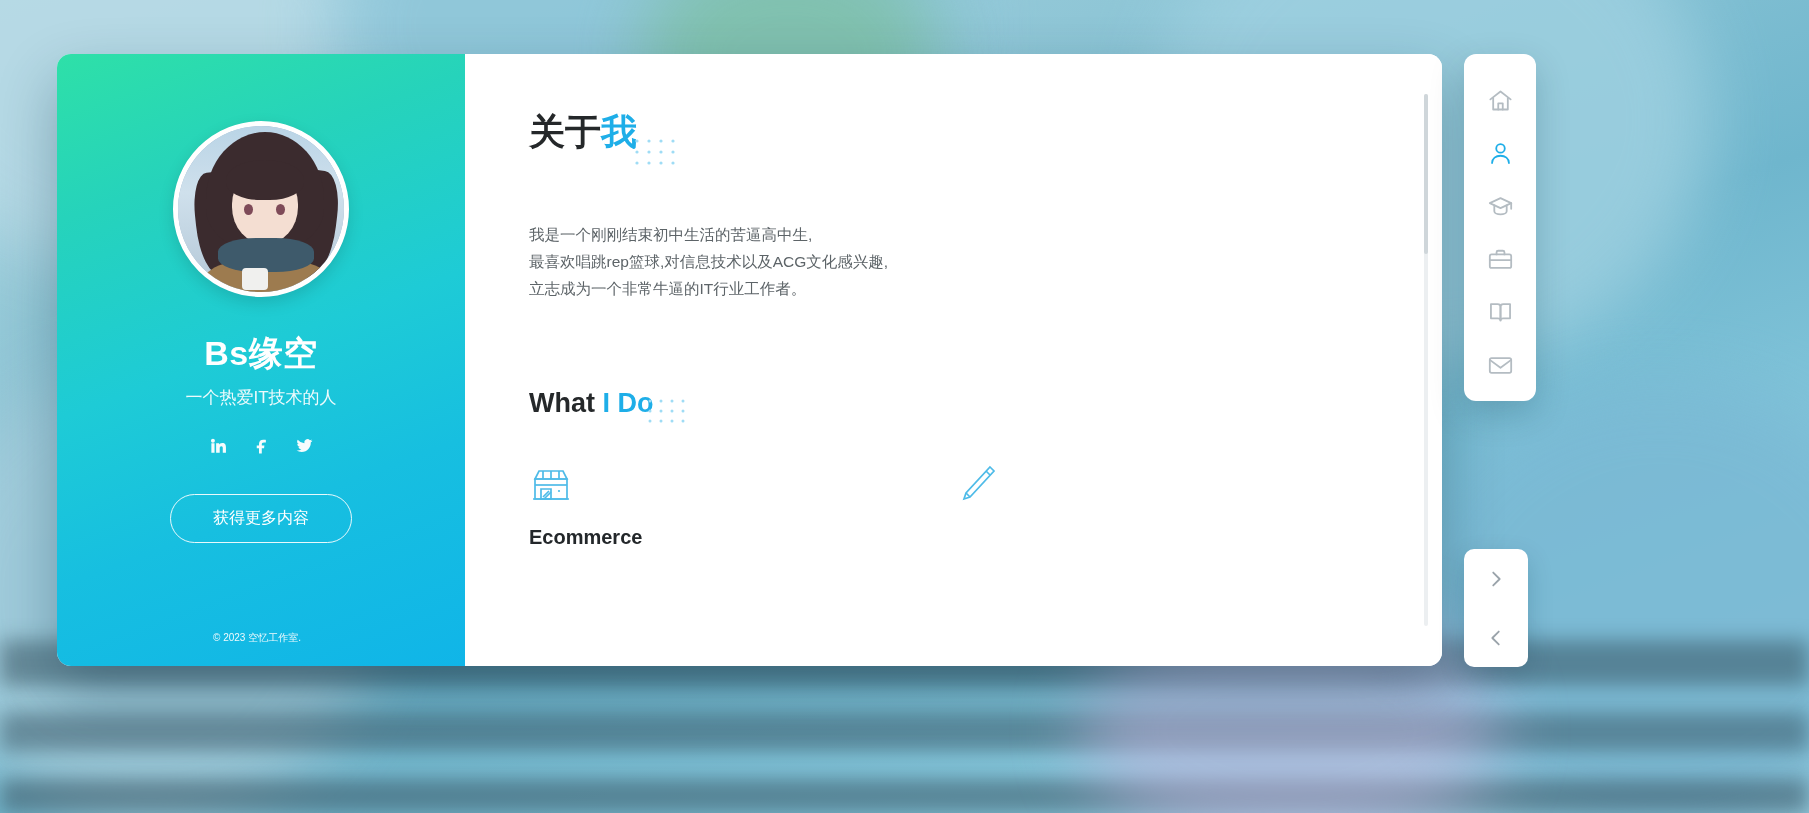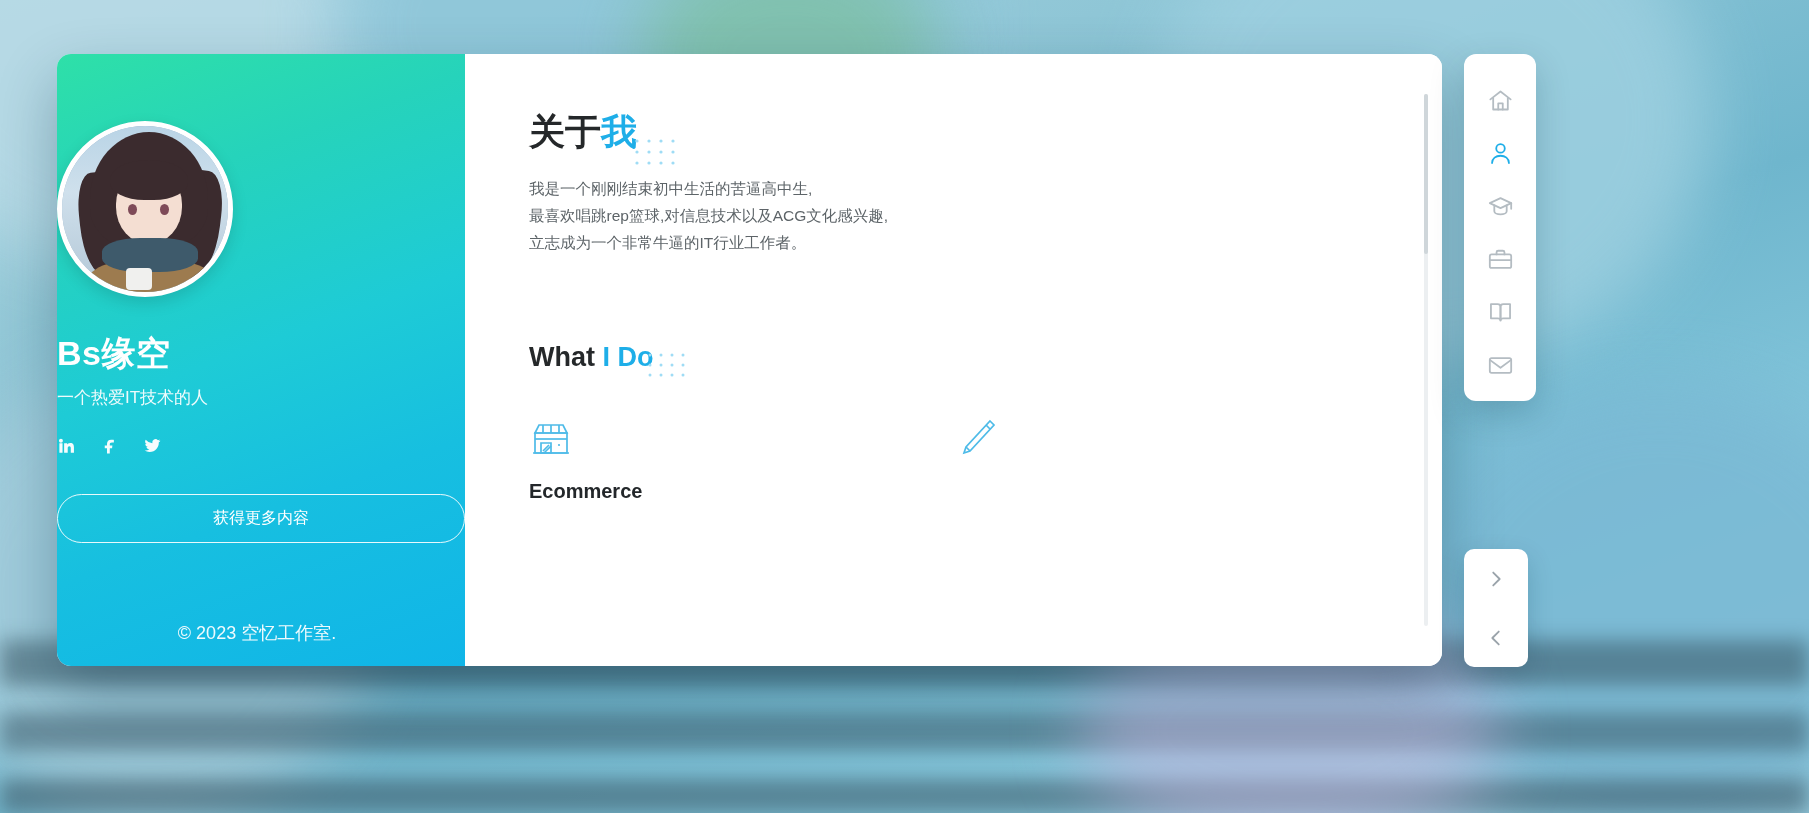--- a/index.html
+++ b/index.html
@@ -15,21 +15,21 @@
   .wp-stripe{ position:absolute; filter:blur(10px); opacity:.5; }
 
   
   #card{ position:absolute; left:57px; top:54px; width:1385px; height:612px;
     border-radius:14px; overflow:hidden; display:flex;
     box-shadow:0 26px 60px rgba(10,50,70,.33); background:#fff; }
 
   
   #profile{ width:408px; flex:0 0 408px; position:relative;
     background:linear-gradient(160deg,#2ee0a8 0%,#26d3bb 22%,#1ecbd6 48%,#17bfe0 70%,#10b5e8 100%);
-    display:flex; flex-direction:column; }
+    display:flex; flex-direction:column; align-items:center; }
   #avatar-wrap{ margin-top:67px; width:176px; height:176px; border-radius:50%;
     border:5px solid #fff; overflow:hidden; position:relative;
     box-shadow:0 6px 16px rgba(0,0,0,.13); background:#9fb8cf; }
   .av-sky{ position:absolute; inset:0;
     background:linear-gradient(180deg,#b9d4e6 0%,#cfe0ec 40%,#b3c7d6 100%); }
   .av-hair{ position:absolute; left:28px; top:6px; width:118px; height:118px;
     background:#3b2b2e; border-radius:54% 54% 46% 46%/62% 62% 38% 38%; }
   .av-hair2{ position:absolute; left:18px; top:46px; width:40px; height:104px;
     background:#3b2b2e; border-radius:40% 30% 50% 50%; transform:rotate(-6deg); }
   .av-hair3{ position:absolute; left:114px; top:44px; width:44px; height:108px;
@@ -48,34 +48,34 @@
     background:#f0f0ee; border-radius:4px; }
 
   #pname{ margin-top:34px; color:#fff; font-size:34px; font-weight:bold; letter-spacing:.5px; }
   #ptag{ margin-top:9px; color:rgba(255,255,255,.92); font-size:17px; }
   #socials{ margin-top:27px; display:flex; gap:24px; }
   #socials svg{ width:19px; height:19px; fill:#fff; display:block; opacity:.96; }
   #socials .s{ cursor:pointer; }
   #cta{ margin-top:39px; padding:13px 42px; border:1.5px solid rgba(255,255,255,.9);
     border-radius:28px; color:#fff; font-size:16px; background:transparent; cursor:pointer; }
   #copyright{ position:absolute; bottom:21px; left:0; right:8px; text-align:center;
-    color:rgba(255,255,255,.93); font-size:18px; }
+    color:rgba(255,255,255,.93); font-size:10px; }
 
   
   #content{ flex:1; position:relative; background:#fff; padding:54px 64px 0 64px; overflow:hidden; }
   #scrollbar{ position:absolute; right:14px; top:40px; width:4px; height:532px;
     background:#eceff1; border-radius:2px; }
   #scrollthumb{ position:absolute; right:14px; top:40px; width:4px; height:160px;
     background:#cfd6da; border-radius:2px; }
 
   .sec-title{ font-size:36px; font-weight:bold; color:#25282a; position:relative; display:inline-block; }
   .sec-title .hl{ color:#1eaee8; }
   .dots{ position:absolute; width:64px; height:36px; pointer-events:none; }
 
-  #about-row{ display:flex; margin-top:18px; }
+  #about-row{ display:flex; margin-top:64px; }
   #about-text{ width:470px; font-size:15.5px; line-height:27px; color:#5d6468; }
   #about-text div{ white-space:nowrap; }
   #info{ margin-left:42px; padding-top:2px; }
   .info-line{ font-size:15.5px; margin-bottom:22px; color:#4a5054; white-space:nowrap; }
   .info-line b{ color:#1eaee8; margin-right:8px; font-weight:bold; }
 
   #whatido{ margin-top:86px; }
   #services{ display:flex; margin-top:44px; gap:0; }
   .svc{ width:438px; }
   .svc + .svc{ margin-left:0; }

